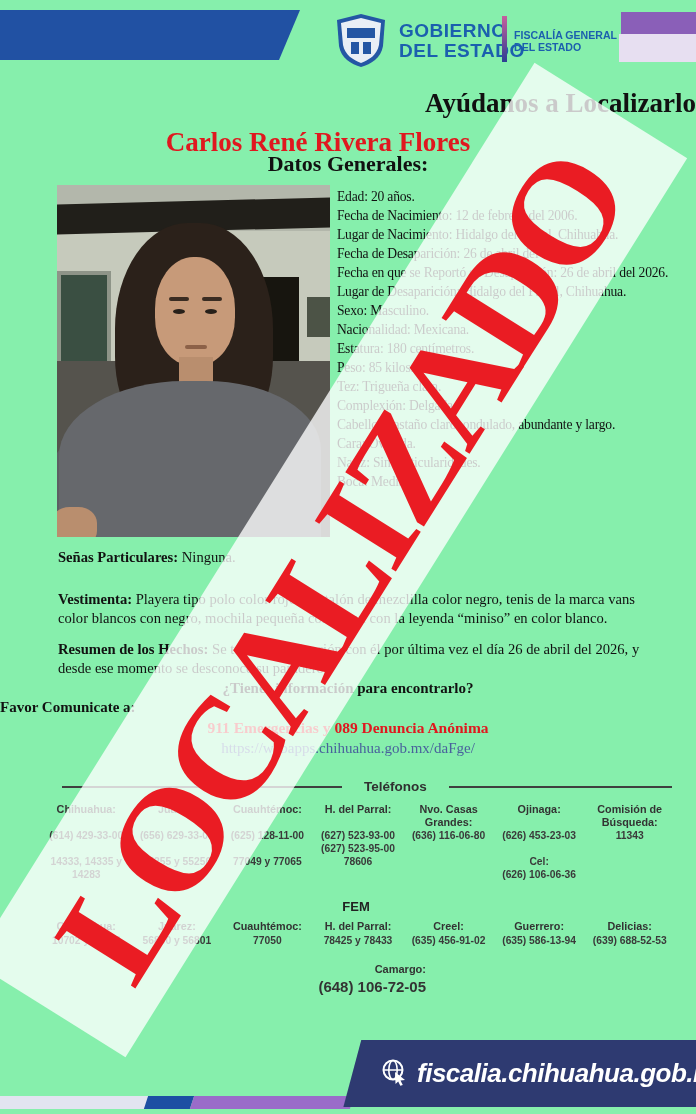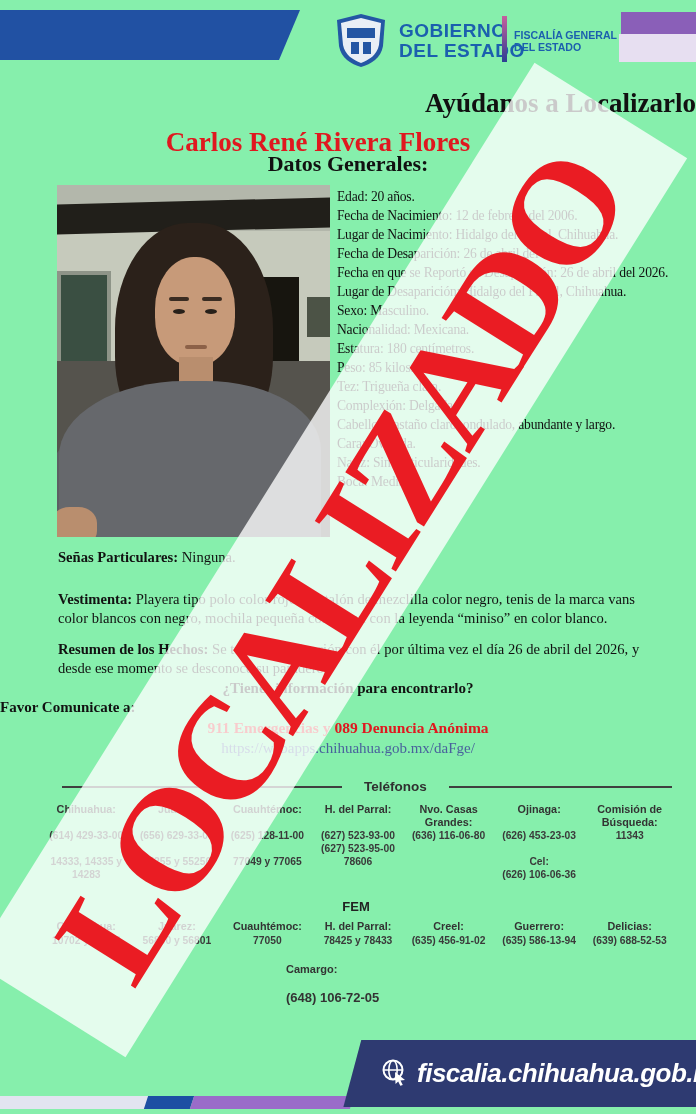--- a/index.html
+++ b/index.html
@@ -63,24 +63,24 @@
   .ph-title{font-weight:bold;font-size:13.5px;color:#303030;}
   .ph-grid{position:absolute;left:46px;width:624px;display:grid;grid-template-columns:repeat(7,1fr);
            column-gap:10px;text-align:center;font-family:"Liberation Sans",sans-serif;color:#333;}
   .grid-main{top:803px;}
   .grid-fem{top:920px;}
   .ph-h{font-weight:bold;font-size:10.8px;line-height:12.5px;min-height:26px;}
   .ph-l{font-weight:bold;font-size:10.3px;line-height:13px;min-height:13px;color:#3a3a3a;}
   .grid-fem .ph-h{min-height:14px;}
   .fem-title{position:absolute;left:0;top:899px;width:712px;text-align:center;
              font-family:"Liberation Sans",sans-serif;font-weight:bold;font-size:13px;color:#222;}
-  .camargo{position:absolute;left:286px;top:962px;width:140px;text-align:left;
+  .camargo{position:absolute;left:286px;top:962px;width:140px;text-align:right;
            font-family:"Liberation Sans",sans-serif;font-weight:bold;color:#333;}
   .camargo .cl{font-size:11px;line-height:14px;}
-  .camargo .cv{font-size:13px;margin-top:14px;}
+  .camargo .cv{font-size:15px;margin-top:2px;}
   
   .ft-strip{position:absolute;left:0;top:1096px;width:150px;height:13px;background:#e2e4f0;}
   .ft-blue{position:absolute;left:146px;top:1096px;width:46px;height:13px;background:#1d4fa3;transform:skewX(-18deg);}
   .ft-purp{position:absolute;left:192px;top:1096px;width:160px;height:13px;background:#9a6cc9;transform:skewX(-18deg);}
   .ft-navy{position:absolute;left:338px;top:1040px;width:358px;height:67px;background:#2e3a71;
            clip-path:polygon(6.5% 0,100% 0,100% 100%,1.5% 100%);display:flex;align-items:center;gap:9px;
            padding-left:42px;box-sizing:border-box;}
   .ft-url{font-family:"Liberation Sans",sans-serif;font-style:italic;font-weight:bold;
           font-size:26px;color:#ffffff;letter-spacing:-.5px;}
   

